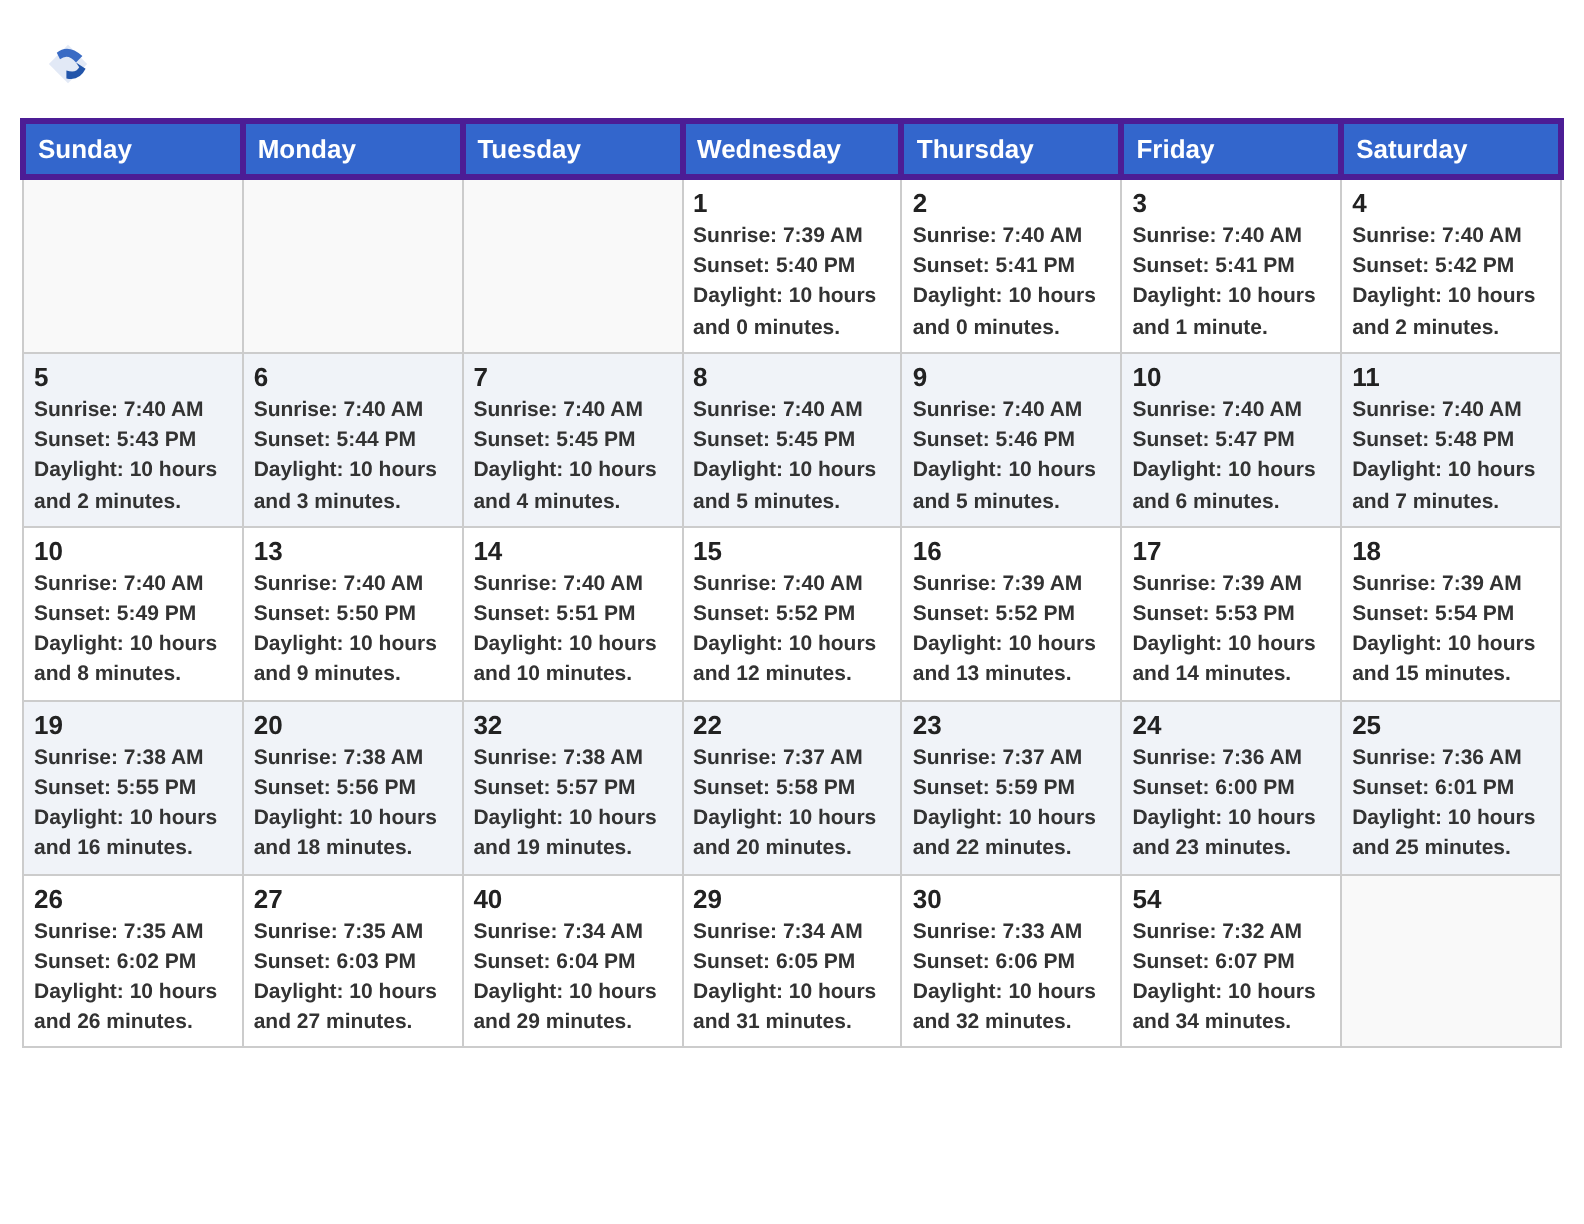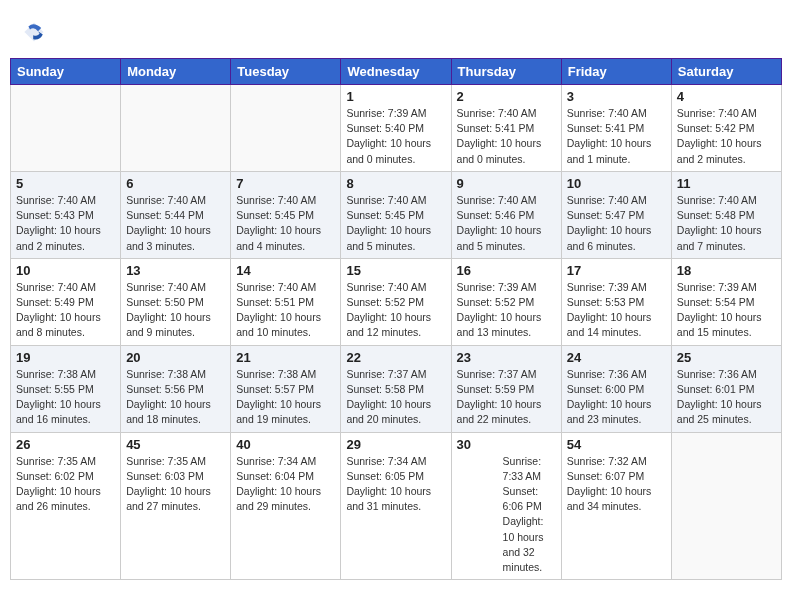--- a/index.html
+++ b/index.html
@@ -50,21 +50,21 @@
       border-collapse: collapse;
       margin-top: 5px;
     }
     .calendar th {
       background-color: #3366cc;
       color: white;
       text-align: left;
       padding: 5px 6px;
       font-size: 13px;
       font-weight: bold;
-      border: 1px solid #4c1d95;
+      border: 3px solid #4c1d95;
     }
     .calendar td {
       border: 1px solid #ccc;
       vertical-align: top;
       padding: 4px 5px;
       width: 14.28%;
       min-height: 80px;
       background: #fff;
     }
     .calendar tr:nth-child(even) td {
@@ -73,20 +73,21 @@
     .day-number {
       font-size: 13px;
       font-weight: bold;
       color: #222;
       margin-bottom: 2px;
     }
     .day-info {
       font-size: 10.5px;
       color: #333;
       line-height: 1.45;
+      font-weight: bold;
     }
     .empty-cell {
       background: #f9f9f9 !important;
     }
     .calendar tbody tr:nth-child(odd) td {
       background: #ffffff;
     }
     .calendar tbody tr:nth-child(even) td {
       background: #f0f3f8;
     }
@@ -273,21 +274,21 @@
 and 16 minutes.</div>
         </td>
         <td>
           <div class="day-number">20</div>
           <div class="day-info" style="white-space: pre-line;">Sunrise: 7:38 AM
 Sunset: 5:56 PM
 Daylight: 10 hours
 and 18 minutes.</div>
         </td>
         <td>
-          <div class="day-number">21</div>
+          <div class="day-number">32</div>
           <div class="day-info" style="white-space: pre-line;">Sunrise: 7:38 AM
 Sunset: 5:57 PM
 Daylight: 10 hours
 and 19 minutes.</div>
         </td>
         <td>
           <div class="day-number">22</div>
           <div class="day-info" style="white-space: pre-line;">Sunrise: 7:37 AM
 Sunset: 5:58 PM
 Daylight: 10 hours
@@ -317,21 +318,21 @@
       </tr>
       <tr>
         <td>
           <div class="day-number">26</div>
           <div class="day-info" style="white-space: pre-line;">Sunrise: 7:35 AM
 Sunset: 6:02 PM
 Daylight: 10 hours
 and 26 minutes.</div>
         </td>
         <td>
-          <div class="day-number">45</div>
+          <div class="day-number">27</div>
           <div class="day-info" style="white-space: pre-line;">Sunrise: 7:35 AM
 Sunset: 6:03 PM
 Daylight: 10 hours
 and 27 minutes.</div>
         </td>
         <td>
           <div class="day-number">40</div>
           <div class="day-info" style="white-space: pre-line;">Sunrise: 7:34 AM
 Sunset: 6:04 PM
 Daylight: 10 hours
@@ -339,21 +340,21 @@
         </td>
         <td>
           <div class="day-number">29</div>
           <div class="day-info" style="white-space: pre-line;">Sunrise: 7:34 AM
 Sunset: 6:05 PM
 Daylight: 10 hours
 and 31 minutes.</div>
         </td>
         <td>
           <div class="day-number">30</div>
-          <div class="day-info" style="white-space: pre-line; margin-left: 46px;">Sunrise: 7:33 AM
+          <div class="day-info" style="white-space: pre-line;">Sunrise: 7:33 AM
 Sunset: 6:06 PM
 Daylight: 10 hours
 and 32 minutes.</div>
         </td>
         <td>
           <div class="day-number">54</div>
           <div class="day-info" style="white-space: pre-line;">Sunrise: 7:32 AM
 Sunset: 6:07 PM
 Daylight: 10 hours
 and 34 minutes.</div>

